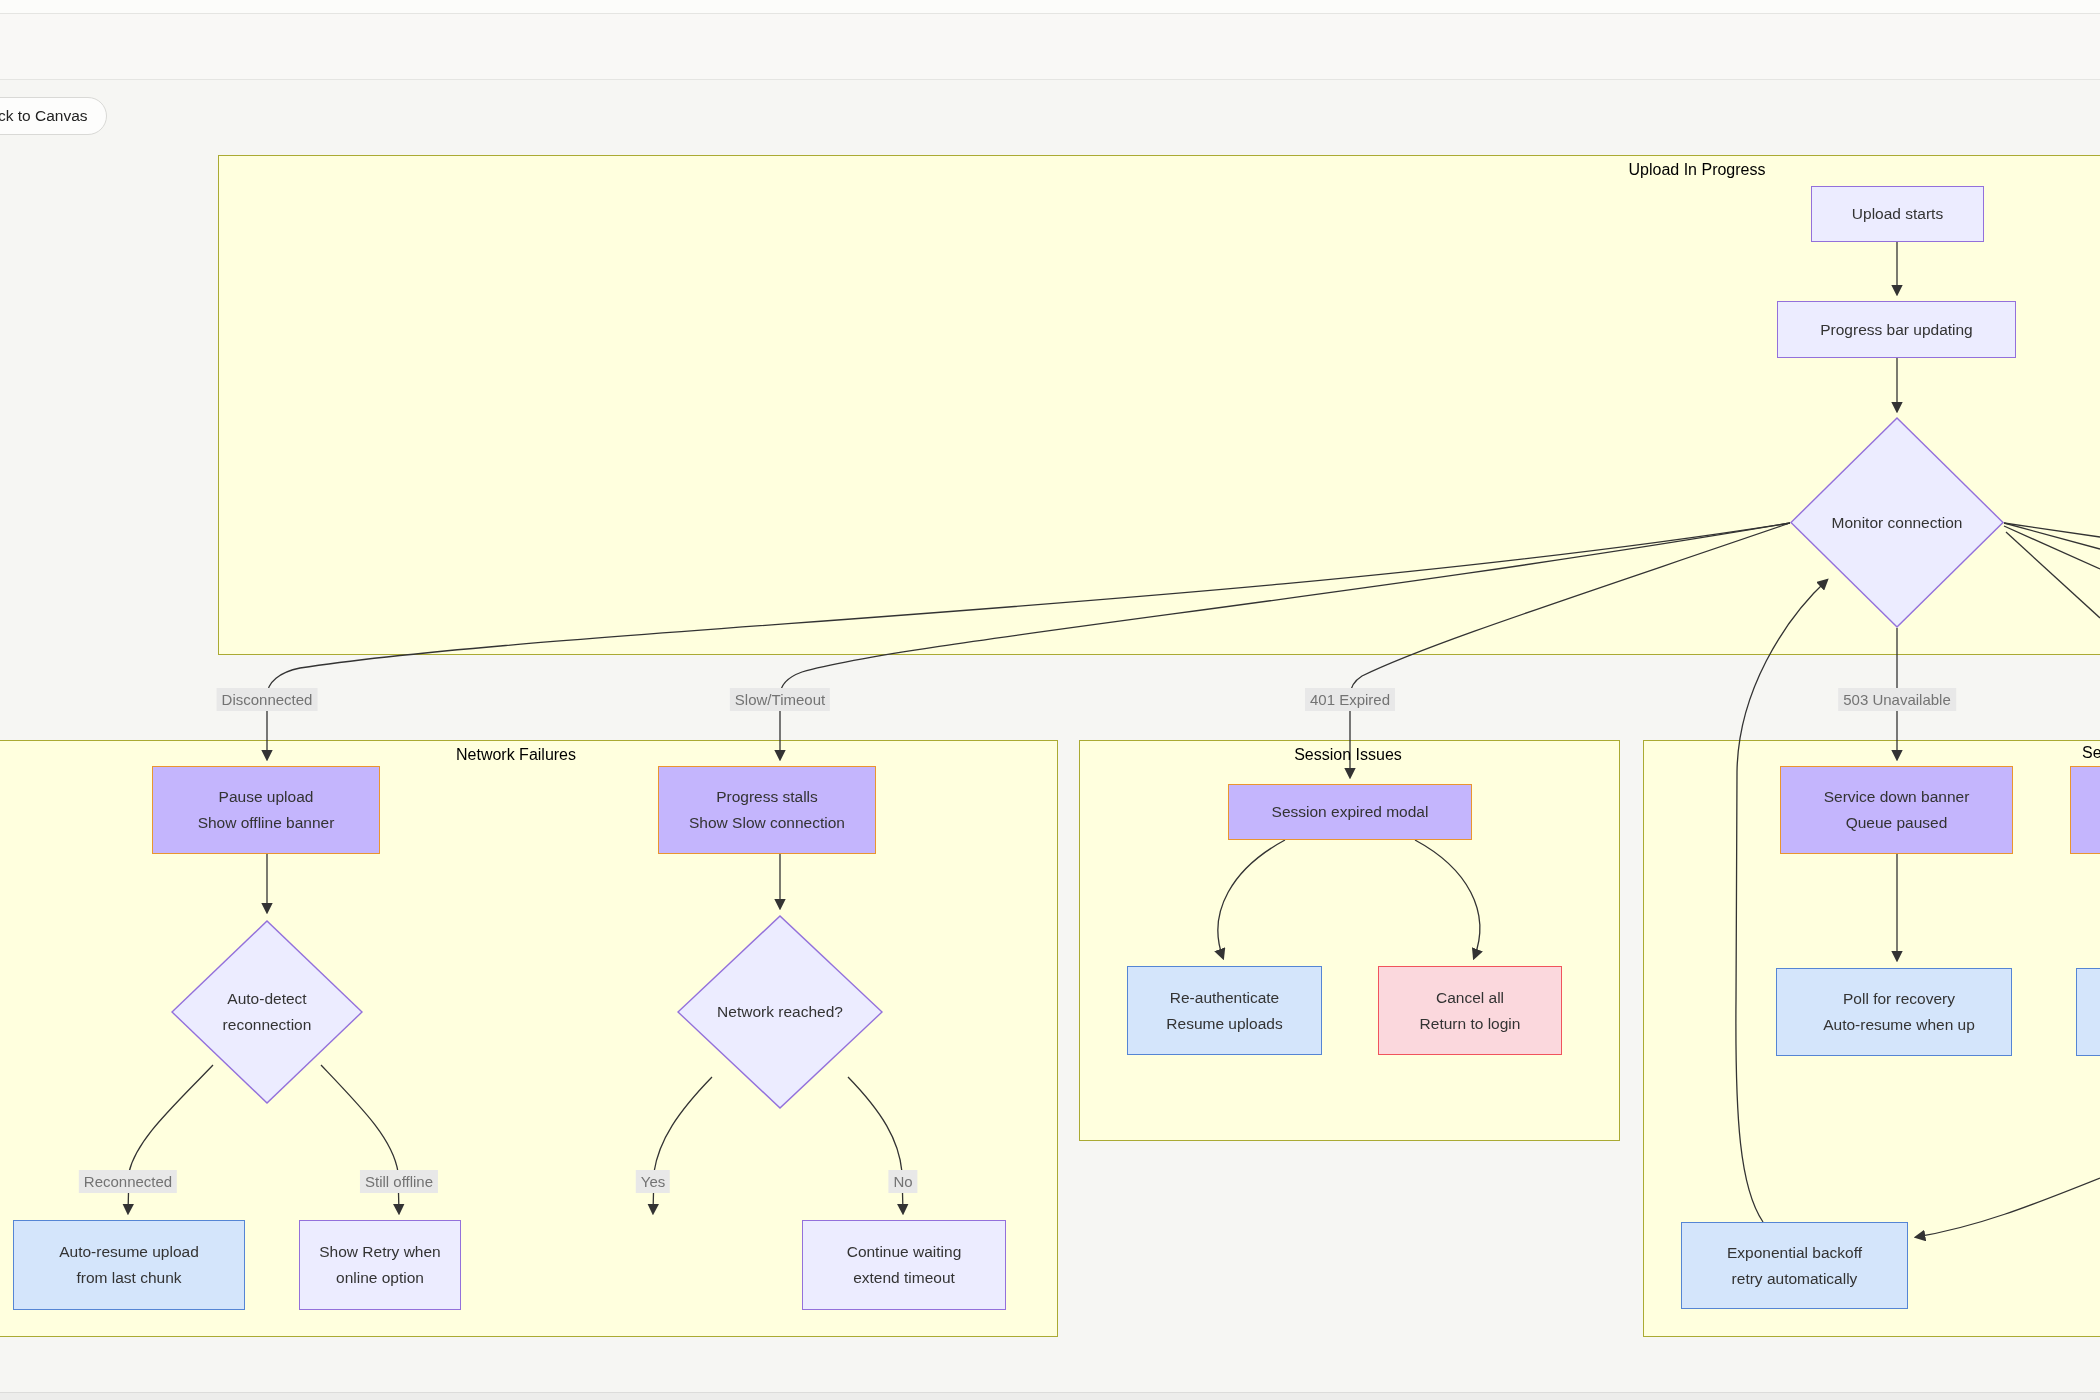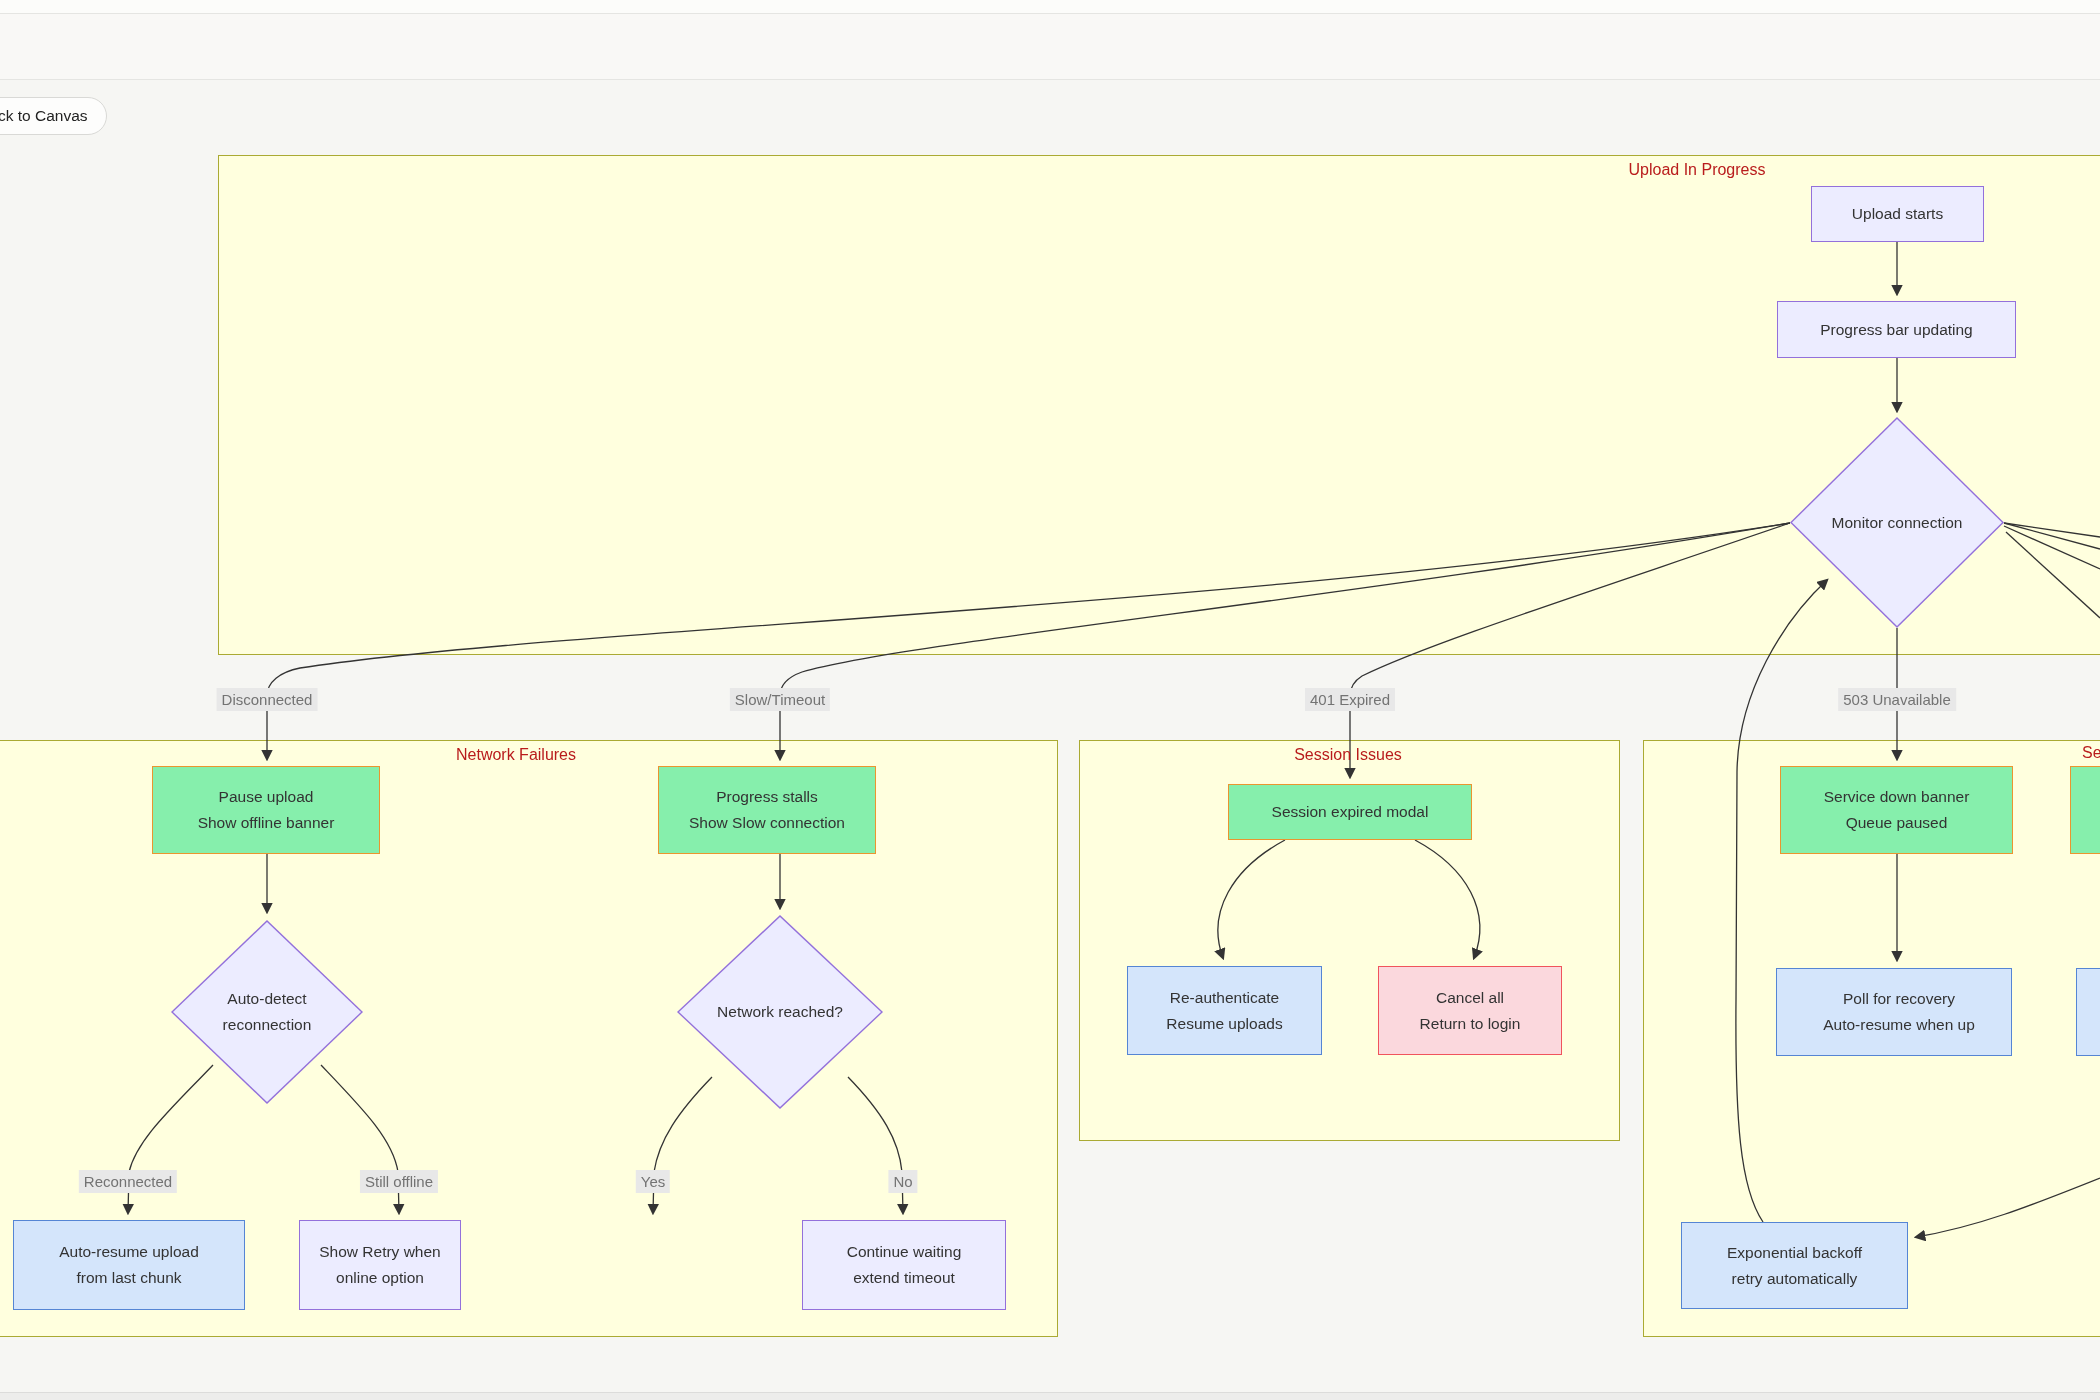--- a/index.html
+++ b/index.html
@@ -8,29 +8,29 @@
   
   .band-top{position:absolute;left:0;top:0;width:2100px;height:13px;background:#fcfcfa;border-bottom:1px solid #e5e5e2;}
   .band-toolbar{position:absolute;left:0;top:14px;width:2100px;height:65px;background:#f9f8f6;border-bottom:1px solid #e5e5e2;}
   .band-main{position:absolute;left:0;top:80px;width:2100px;height:1312px;background:#f6f6f3;}
   .band-bottom{position:absolute;left:0;top:1392px;width:2100px;height:8px;background:#ededeb;border-top:1px solid #dcdcda;}
   .back-btn{position:absolute;left:-40px;top:97px;height:38px;display:flex;align-items:center;
             padding:0 18px;border:1px solid #d9d9d6;border-radius:19px;background:#fdfdfc;
             font-size:15.5px;color:#222;box-sizing:border-box;}
   
   .cluster{position:absolute;background:#ffffde;border:1px solid #aaaa33;box-sizing:border-box;z-index:1;}
-  .cluster-label{position:absolute;z-index:4;font-size:16px;color:#b91c1c;white-space:nowrap;transform:translateX(-50%);}
+  .cluster-label{position:absolute;z-index:4;font-size:16px;color:#000000;white-space:nowrap;transform:translateX(-50%);}
   .cluster-label.cut{transform:none;}
   
   svg.edges{position:absolute;left:0;top:0;z-index:2;}
   
   .node{position:absolute;z-index:3;display:flex;flex-direction:column;align-items:center;justify-content:center;
         box-sizing:border-box;border:1px solid;font-size:15.5px;line-height:26px;text-align:center;white-space:nowrap;}
   .lavender{background:#ECECFF;border-color:#9370DB;}
-  .orange{background:#86efac;border-color:#EA952F;}
+  .orange{background:#c4b5fd;border-color:#EA952F;}
   .blue{background:#D4E5FB;border-color:#5585D4;}
   .pink{background:#FBD8DD;border-color:#F0545C;}
   
   .diamond{position:absolute;z-index:3;}
   .diamond .shape{position:absolute;inset:0;clip-path:polygon(50% 0,100% 50%,50% 100%,0 50%);background:#9370DB;}
   .diamond .shape-fill{position:absolute;inset:2px;clip-path:polygon(50% 0,100% 50%,50% 100%,0 50%);background:#ECECFF;}
   .diamond .dlabel{position:absolute;inset:0;display:flex;flex-direction:column;align-items:center;justify-content:center;
                    font-size:15.5px;line-height:26px;text-align:center;white-space:nowrap;}
   
   .elabel{position:absolute;z-index:3;background:#e8e8e8;color:#737373;font-size:15px;line-height:17px;

